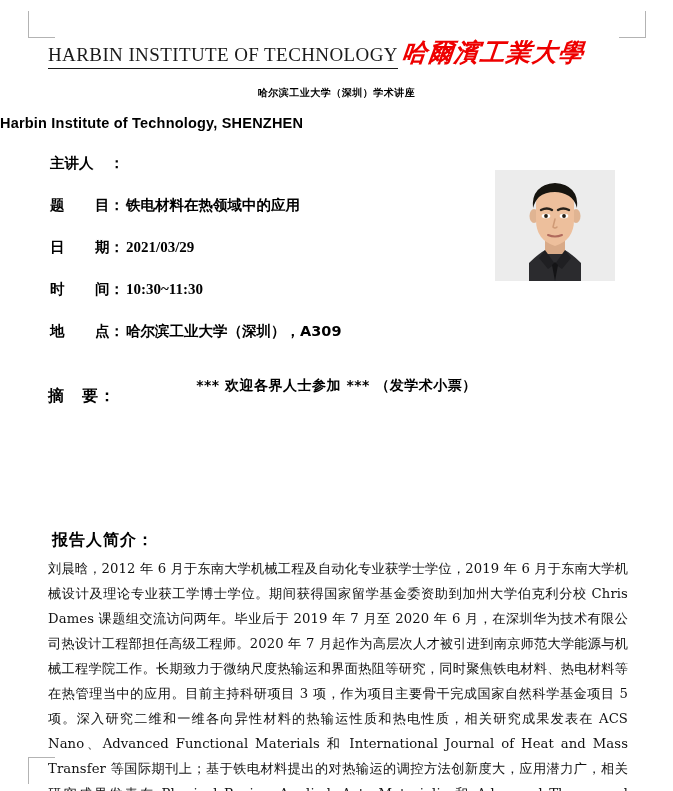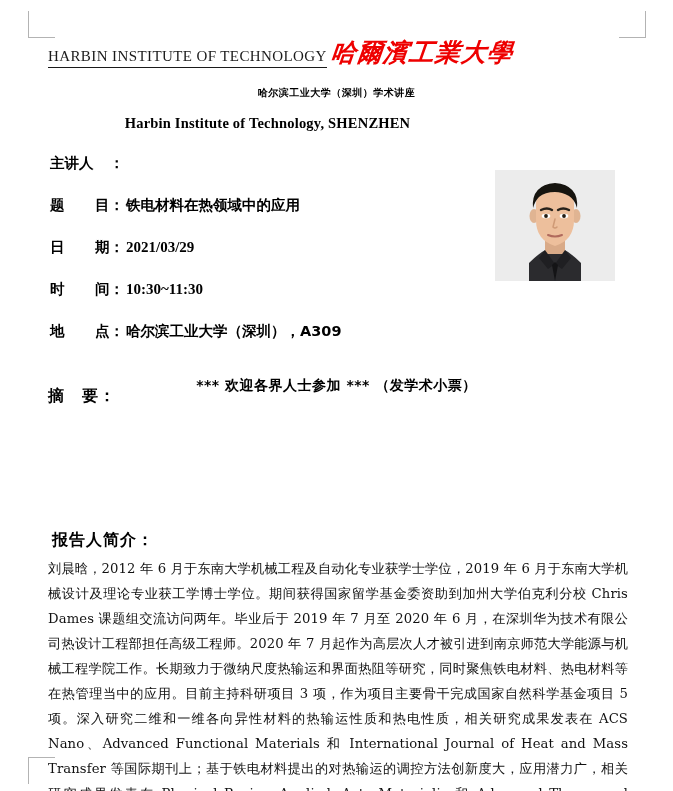--- a/index.html
+++ b/index.html
@@ -37,21 +37,21 @@
 
   
   .letterhead {
     position: absolute;
     left: 48px;
     top: 33px;
     width: 580px;
   }
   .lh-en {
     font-family: "Liberation Serif", "DejaVu Serif", serif;
-    font-size: 15px;
+    font-size: 19px;
     letter-spacing: 0.4px;
     color: #1a1a1a;
     display: inline-block;
     border-bottom: 1.2px solid #1a1a1a;
     padding-bottom: 2px;
     white-space: nowrap;
     text-align: center;
   }
   .lh-cn {
     margin-top: 7px;
@@ -77,22 +77,22 @@
     font-family: "DejaVu Sans", "Liberation Sans", sans-serif;
     font-size: 10px;
     font-weight: bold;
     letter-spacing: 0.5px;
   }
   .title-en {
     position: absolute;
     left: 0;
     top: 115px;
     width: 535px;
-    text-align: center;
-    font-family: Liberation Serif, serif;
+    text-align: left;
+    font-family: Liberation Sans, sans-serif;
     font-size: 14.5px;
     font-weight: bold;
     letter-spacing: 0.2px;
   }
 
   
   .info-block {
     position: absolute;
     left: 50px;
     top: 146px;

